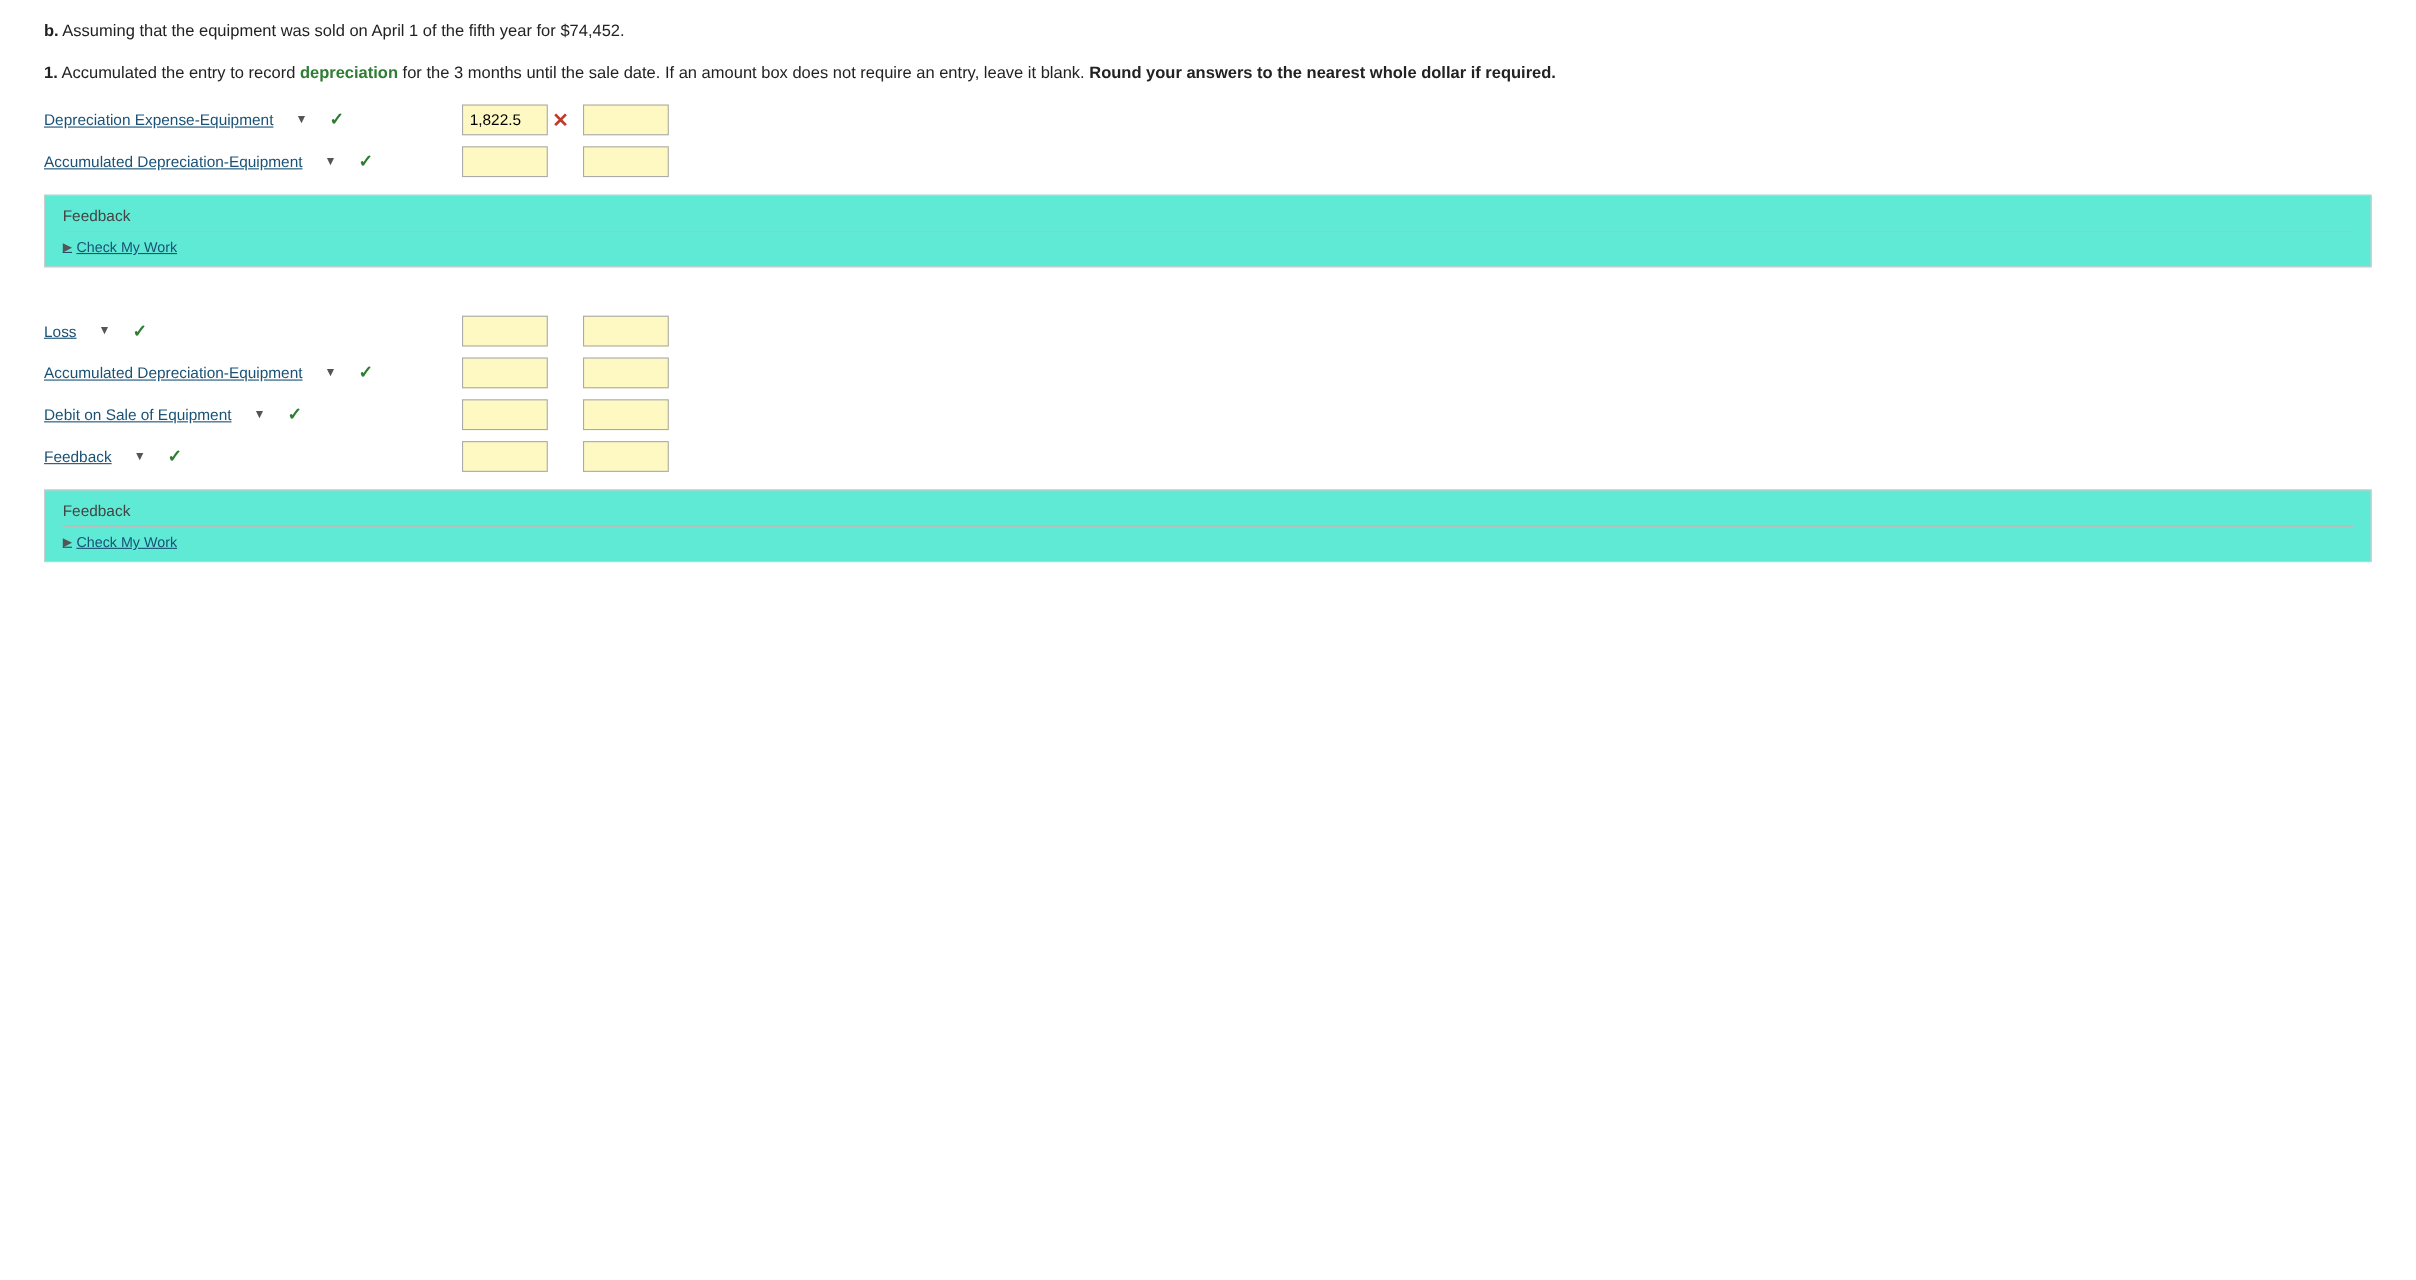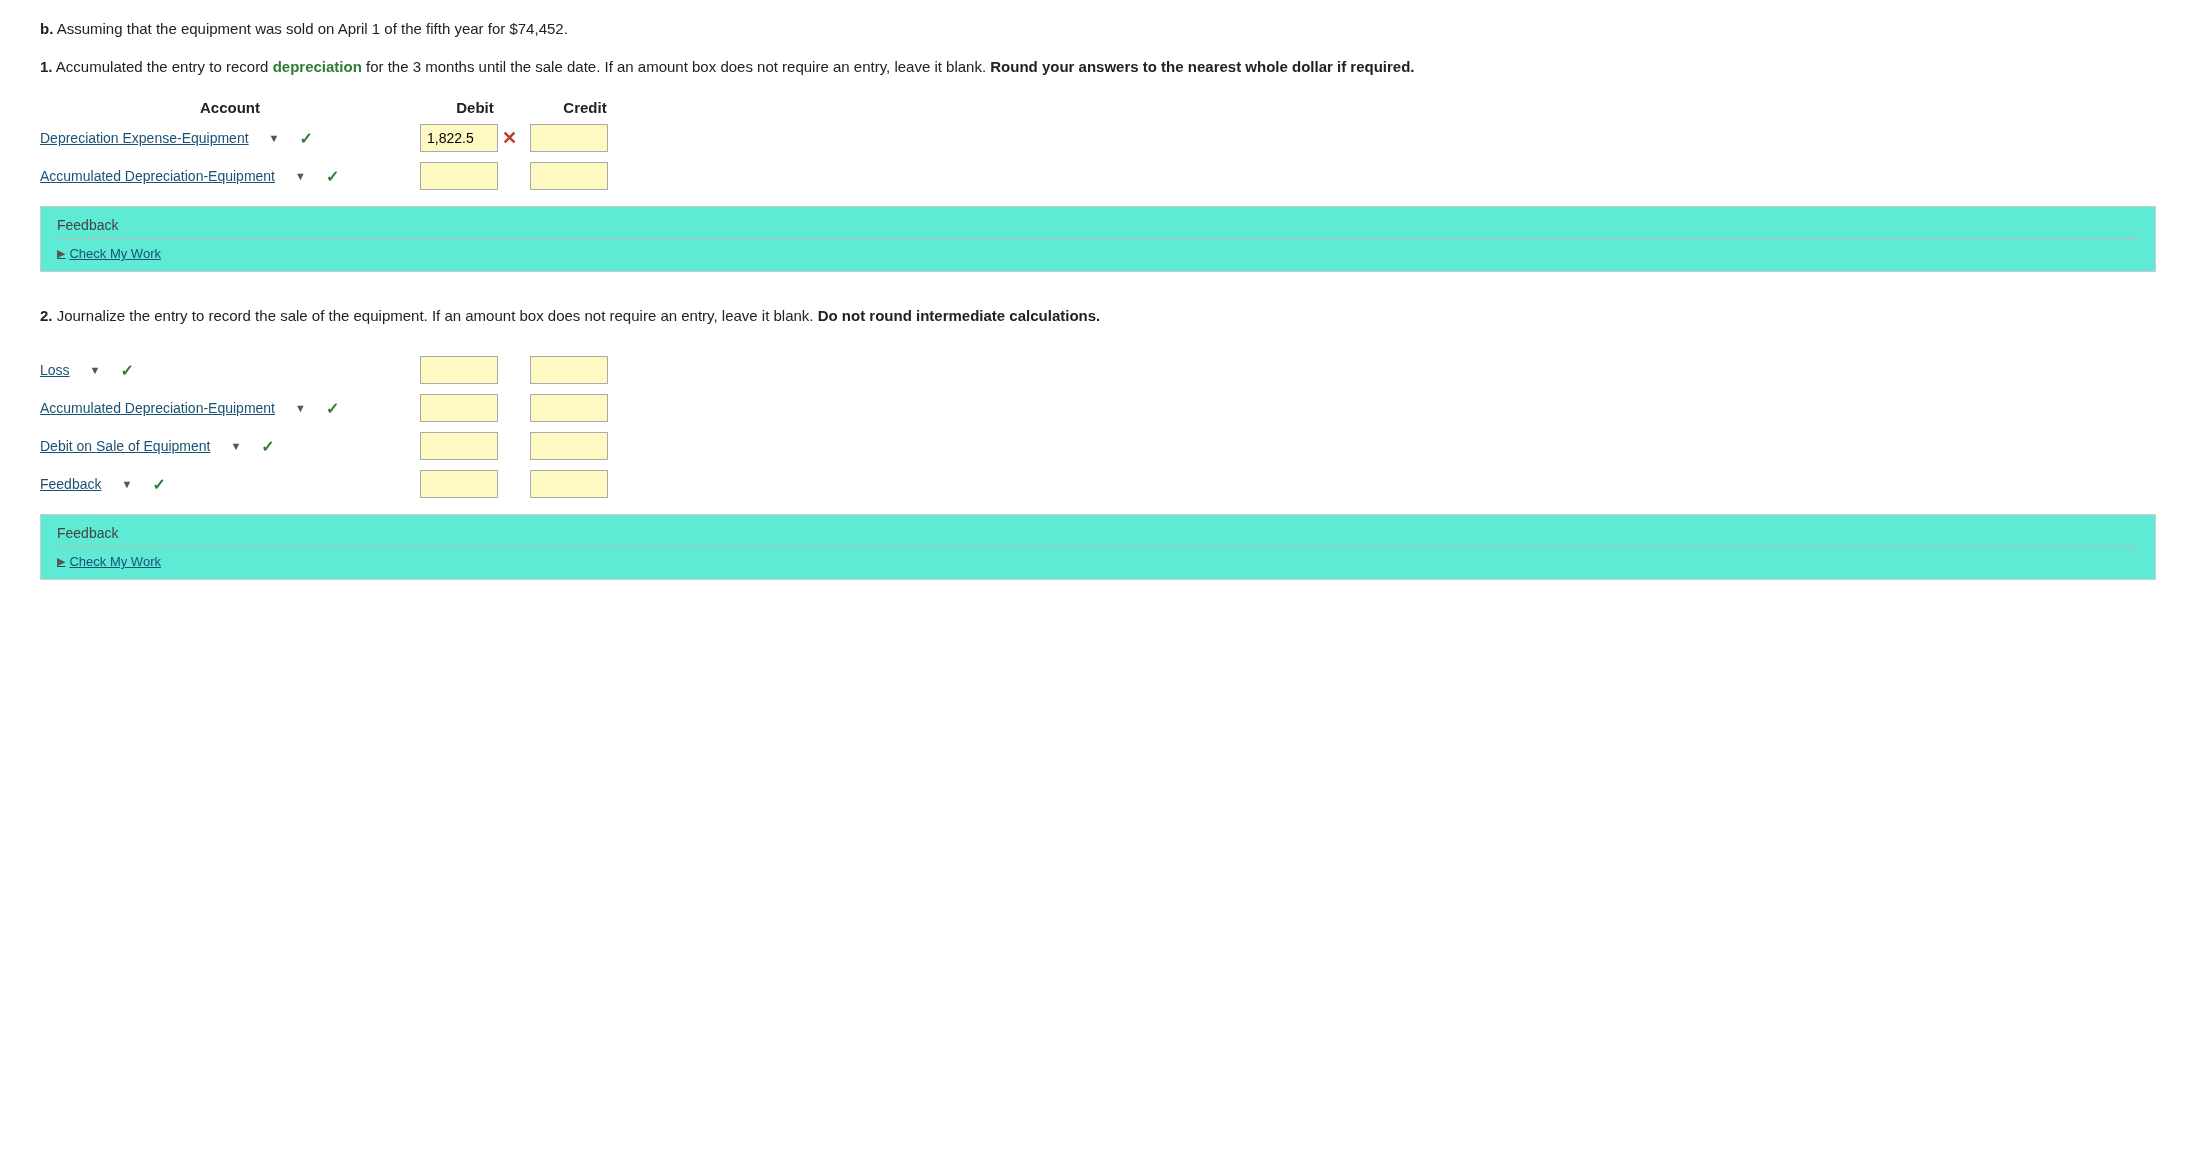--- a/index.html
+++ b/index.html
@@ -135,25 +135,20 @@
 </div>
 
 <div class="q1">
   <div class="question-text">
     <span class="bold">1.</span>
     <span> Accumulated the entry to record </span>
     <span class="highlight bold">depreciation</span>
     <span> for the 3 months until the sale date. If an amount box does not require an entry, leave it blank. <span class="bold">Round your answers to the nearest whole dollar if required.</span></span>
   </div>
 
-  <div class="journal-header">
-    <div class="col-account">Account</div>
-    <div class="col-debit">Debit</div>
-    <div class="col-credit">Credit</div>
-  </div>
 
   <div class="journal-row">
     <div class="account-cell">
       <span class="account-link">Depreciation Expense-Equipment</span>
       <span class="dropdown-arrow">▼</span>
       <span class="check-mark">✓</span>
     </div>
     <div class="debit-cell">
       <input type="text" value="1,822.5" style="">
       <span class="x-mark">✕</span>
@@ -181,24 +176,20 @@
     <div class="feedback-label">Feedback</div>
     <hr class="feedback-divider">
     <div class="check-my-work">
       <span class="cmw-arrow">▶</span>
       <span>Check My Work</span>
     </div>
   </div>
 </div>
 
 <div class="q2">
-  <div class="question-text">
-    <span class="bold">2.</span>
-    <span> Journalize the entry to record the sale of the equipment. If an amount box does not require an entry, leave it blank. <span class="bold">Do not round intermediate calculations.</span></span>
-  </div>
 
   <div class="spacer"></div>
 
   <div class="journal-row">
     <div class="account-cell">
       <span class="account-link">Loss</span>
       <span class="dropdown-arrow">▼</span>
       <span class="check-mark">✓</span>
     </div>
     <div class="debit-cell">

